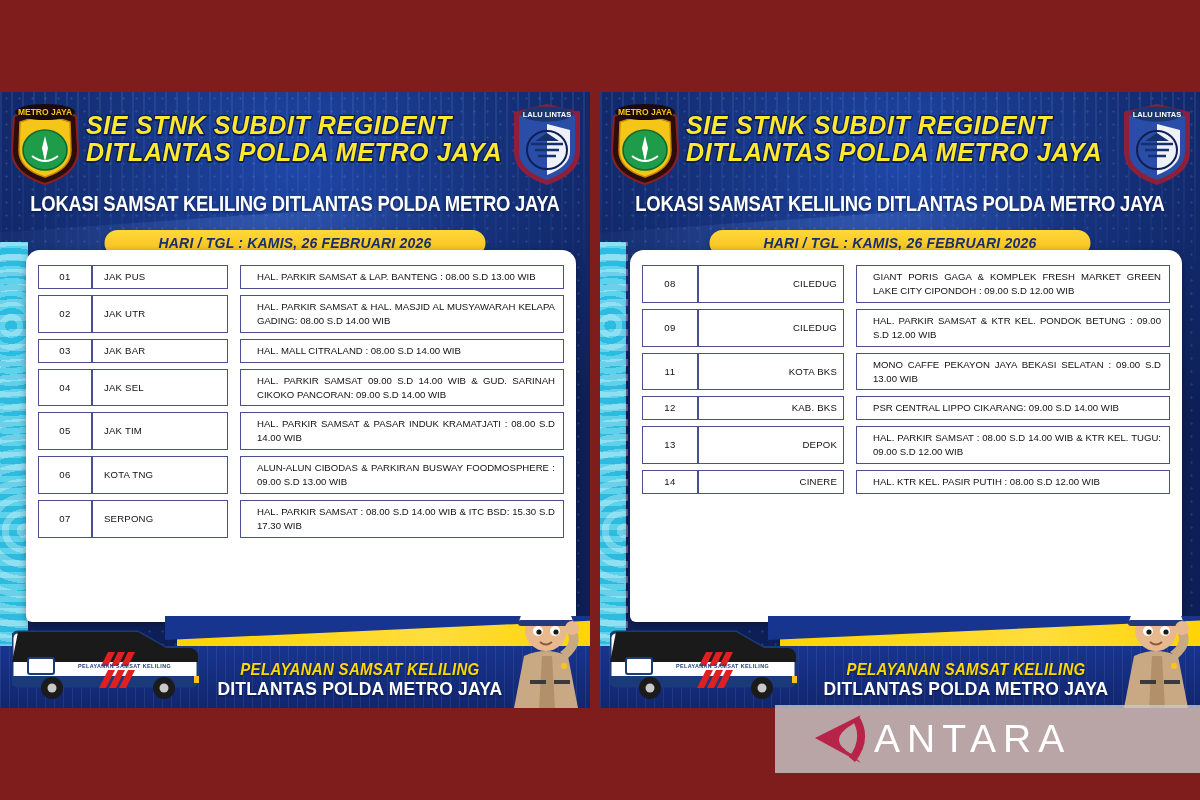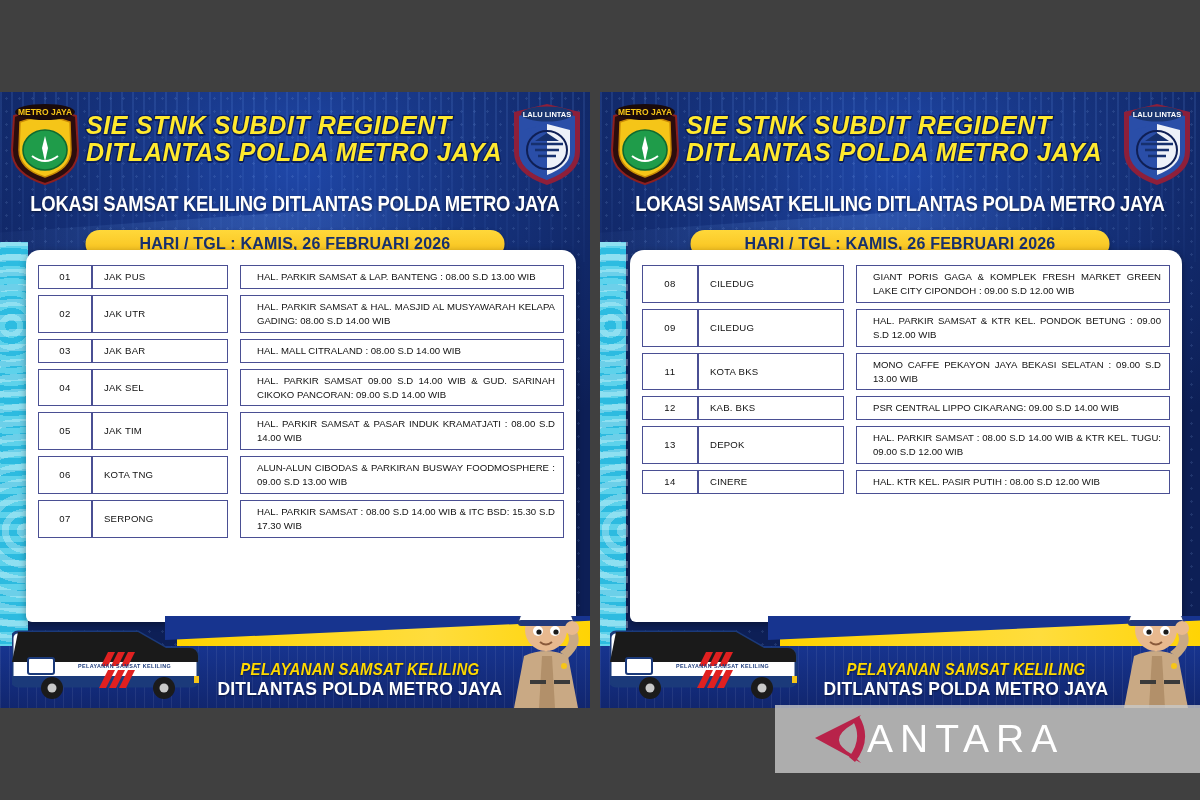--- a/index.html
+++ b/index.html
@@ -2,21 +2,21 @@
 <html><head>
 <meta charset="utf-8">
 <style>
   * { box-sizing: border-box; margin: 0; padding: 0; }
   html, body {
     width: 1200px; height: 800px;
     background: #f7f2f3;
     font-family: "Liberation Sans", sans-serif;
     overflow: hidden;
   }
-  #stage { position: relative; width: 1200px; height: 800px; background: #404040; }
+  #stage { position: relative; width: 1200px; height: 800px; background: #7f1d1d; }
 
   
   .panel {
     position: absolute;
     top: 92px; height: 616px;
     background:
       radial-gradient(ellipse 70% 55% at 50% 12%, #1f47a8 0%, #16337e 45%, #0d1f56 100%),
       #11266a;
     overflow: hidden;
   }
@@ -79,23 +79,24 @@
     color: #ffffff; font-size: 18.5px; font-weight: 800; letter-spacing: -.3px;
     transform: scaleY(1.22); transform-origin: top center;
     text-shadow: 0 1px 2px rgba(0,0,0,.5);
     white-space: nowrap;
   }
 
   .date-pill {
     position: absolute; top: 138px; left: 50%; transform: translateX(-50%);
     background: linear-gradient(#ffd83a, #f6bd18);
     border-radius: 20px; padding: 5px 54px;
-    color: #17306e; font-size: 16px; font-weight: 800; letter-spacing: .2px;
+    color: #17306e; font-size: 14px; font-weight: 800; letter-spacing: .2px;
     box-shadow: 0 2px 4px rgba(0,0,0,.35);
     white-space: nowrap;
+    font-style: italic;
   }
 
   
   .card {
     position: absolute; top: 158px; left: 26px; right: 14px; bottom: 86px;
     background: #ffffff; border-radius: 14px 14px 6px 6px;
     box-shadow: 0 2px 7px rgba(0,0,0,.35);
     padding: 9px 12px 6px 12px;
   }
   .panel.right .card { left: 22px; right: 18px; margin-left: 8px; }
@@ -106,21 +107,21 @@
     background: #fff;
     font-size: 9.6px; color: #111;
     padding: 4px 6px;
     vertical-align: middle;
     line-height: 1.45;
   }
   td.no   { width: 54px;  text-align: center; letter-spacing: .4px; }
   td.reg  { width: 136px; padding-left: 11px; letter-spacing: .2px; }
   td.loc  { text-align: justify; text-justify: inter-word; padding-left: 16px; padding-right: 8px; }
   .panel.right td.no  { width: 56px; }
-  .panel.right td.reg { width: 146px; }
+  .panel.right td.reg { width: 146px; text-align: right; }
   
   td.reg { border-right-width: 1.4px; }
   td.no + td.reg { }
   table tr td:nth-child(2) { position: relative; }
   table tr td:nth-child(3) { border-left-width: 1.4px; }
   .spacer { border: none !important; background: transparent !important; width: 12px; padding: 0 !important; }
 
   
   .footer { position: absolute; left: 0; right: 0; bottom: 0; height: 92px; overflow: hidden; padding-left: 8px; }
   .foot-yellow {
@@ -155,21 +156,21 @@
   
   .van { position: absolute; left: 12px; bottom: 6px; width: 212px; height: 82px; }
   .panel.right .van { left: 10px; }
   
   .officer { position: absolute; right: -4px; bottom: 0; width: 96px; height: 122px; }
 
   
   .antara {
     position: absolute; left: 775px; top: 705px; width: 425px; height: 68px;
     background: rgba(200,200,200,.80);
-    display: flex; align-items: center; gap: 0; padding-left: 34px;
+    display: flex; align-items: center; gap: 7px; padding-left: 34px;
   }
   .antara-word {
     color: #ffffff; font-size: 39px; font-weight: 300; letter-spacing: 7px;
   }
 </style>
 </head>
 <body>
 
 <div id="stage">
 

